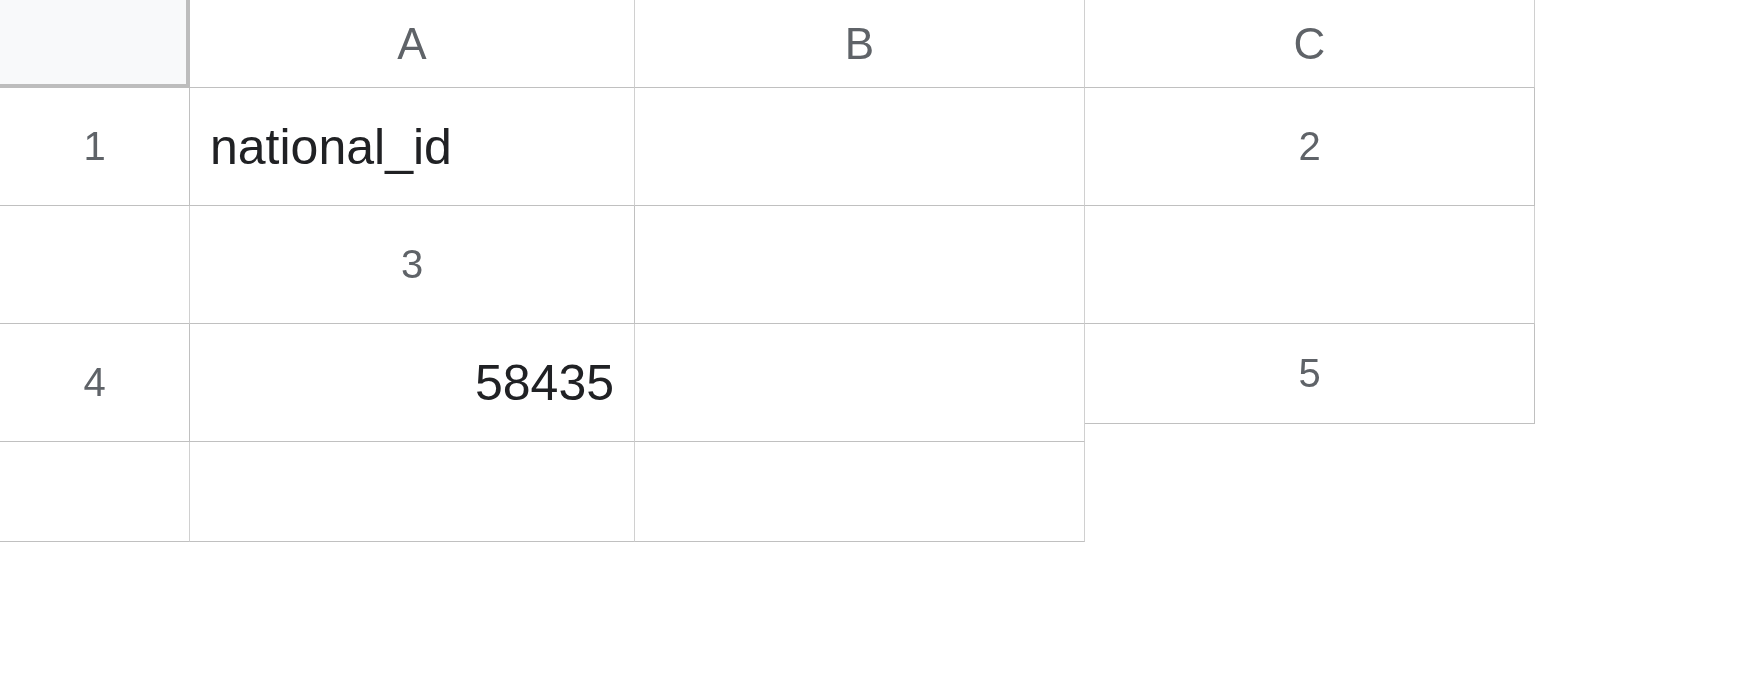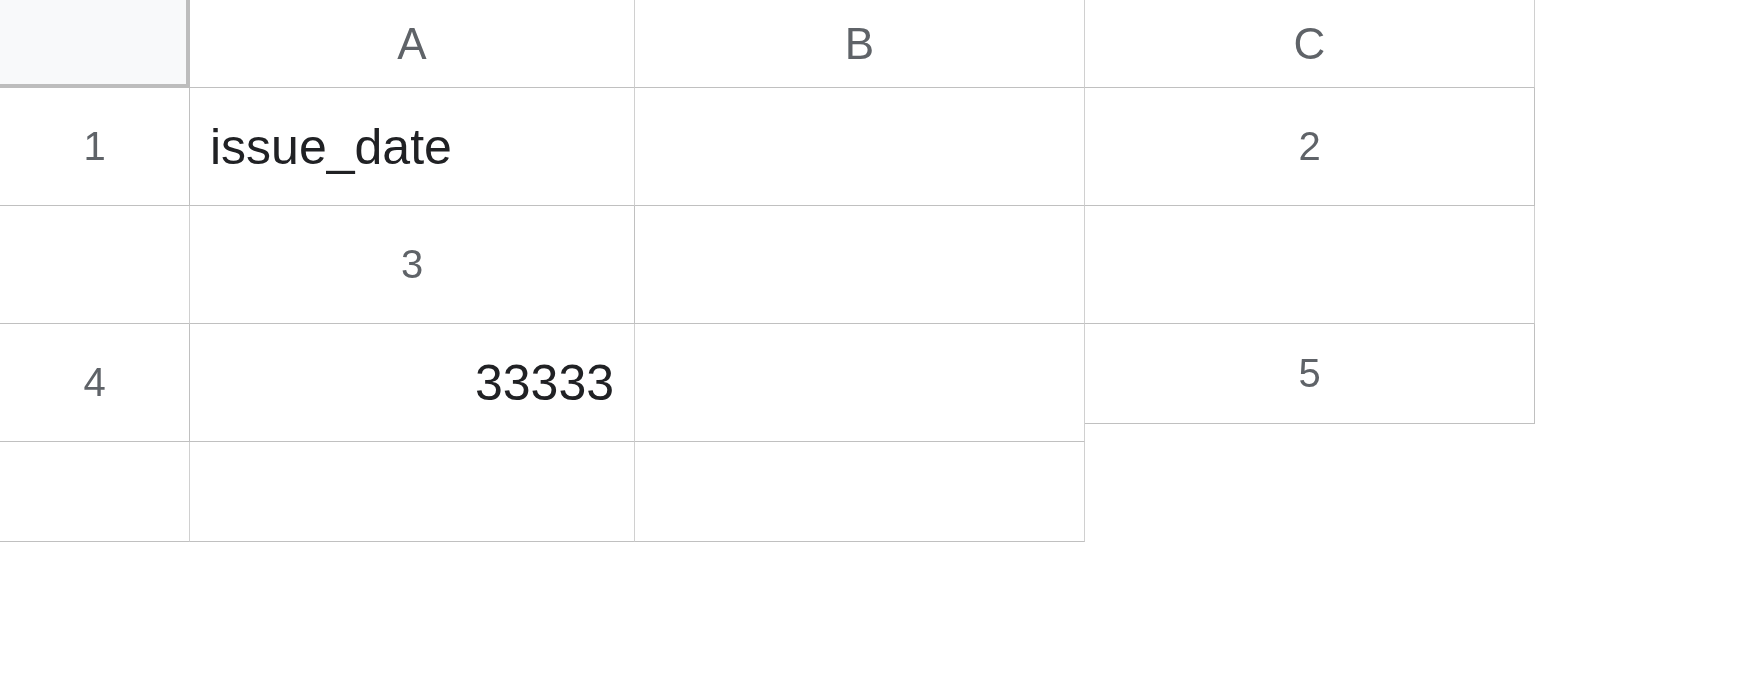--- a/index.html
+++ b/index.html
@@ -76,32 +76,32 @@
 <body>
 
 <div class="spreadsheet">
 
   <div class="corner-cell"></div>
   <div class="col-header">A</div>
   <div class="col-header">B</div>
   <div class="col-header">C</div>
 
   <div class="row-header">1</div>
-  <div class="cell text-left">issue_date</div>
+  <div class="cell text-left">national_id</div>
   <div class="cell text-left"></div>
 
   <div class="row-header">2</div>
   <div class="cell text-left"></div>
 
   <div class="row-header">3</div>
   <div class="cell text-right"></div>
   <div class="cell text-left"></div>
 
   <div class="row-header">4</div>
-  <div class="cell text-right">33333</div>
+  <div class="cell text-right">58435</div>
   <div class="cell text-left"></div>
 
   <div class="row-5" style="display: contents;">
     <div class="row-header">5</div>
     <div class="cell text-left"></div>
     <div class="cell text-left"></div>
     <div class="cell text-left"></div>
   </div>
 </div>
 

